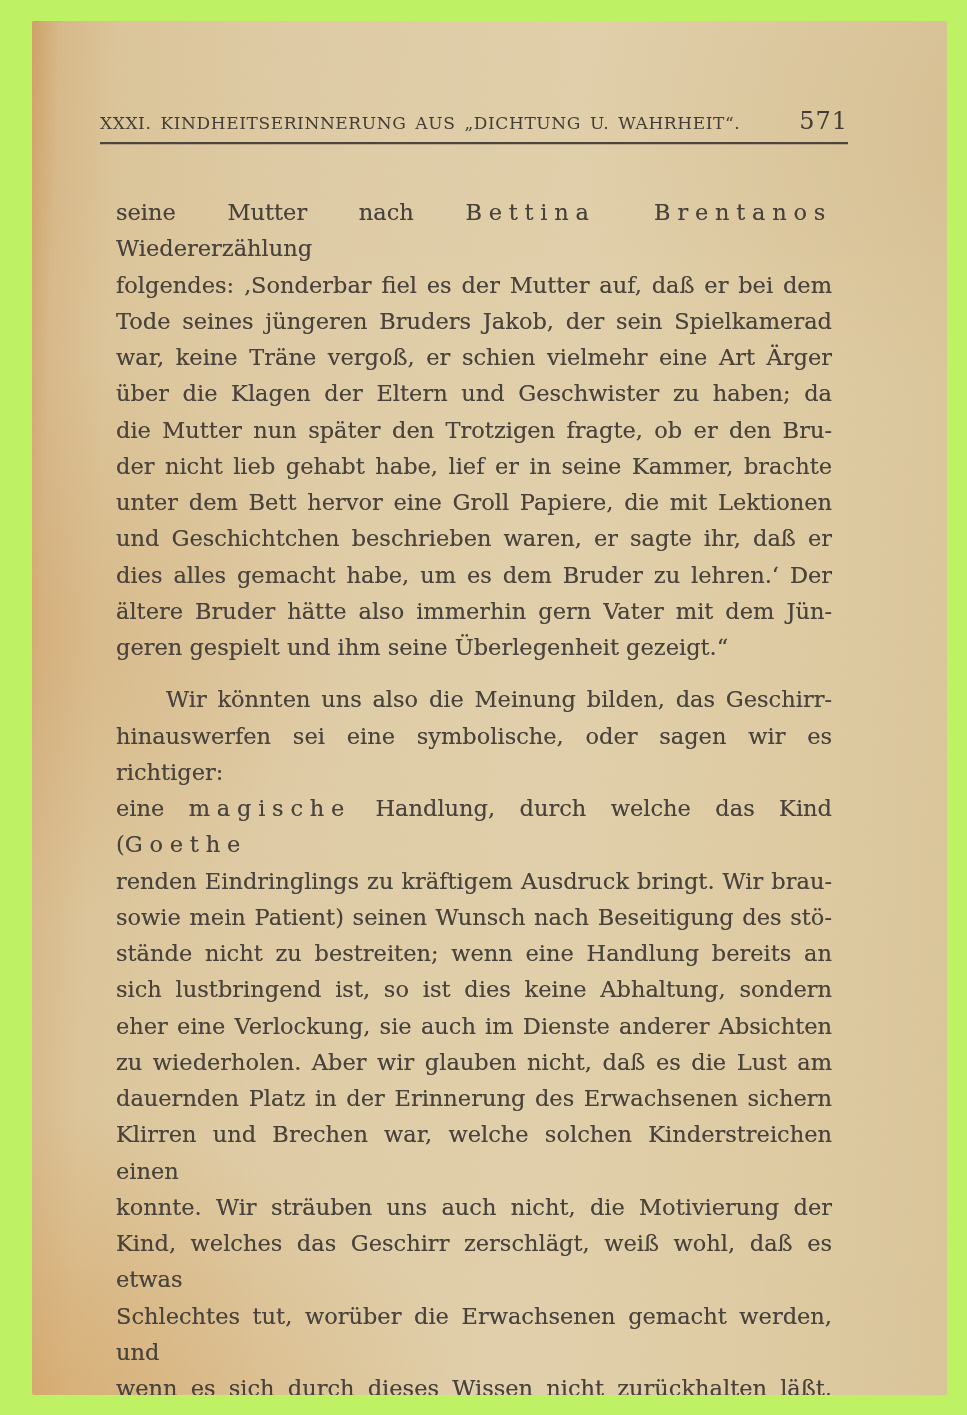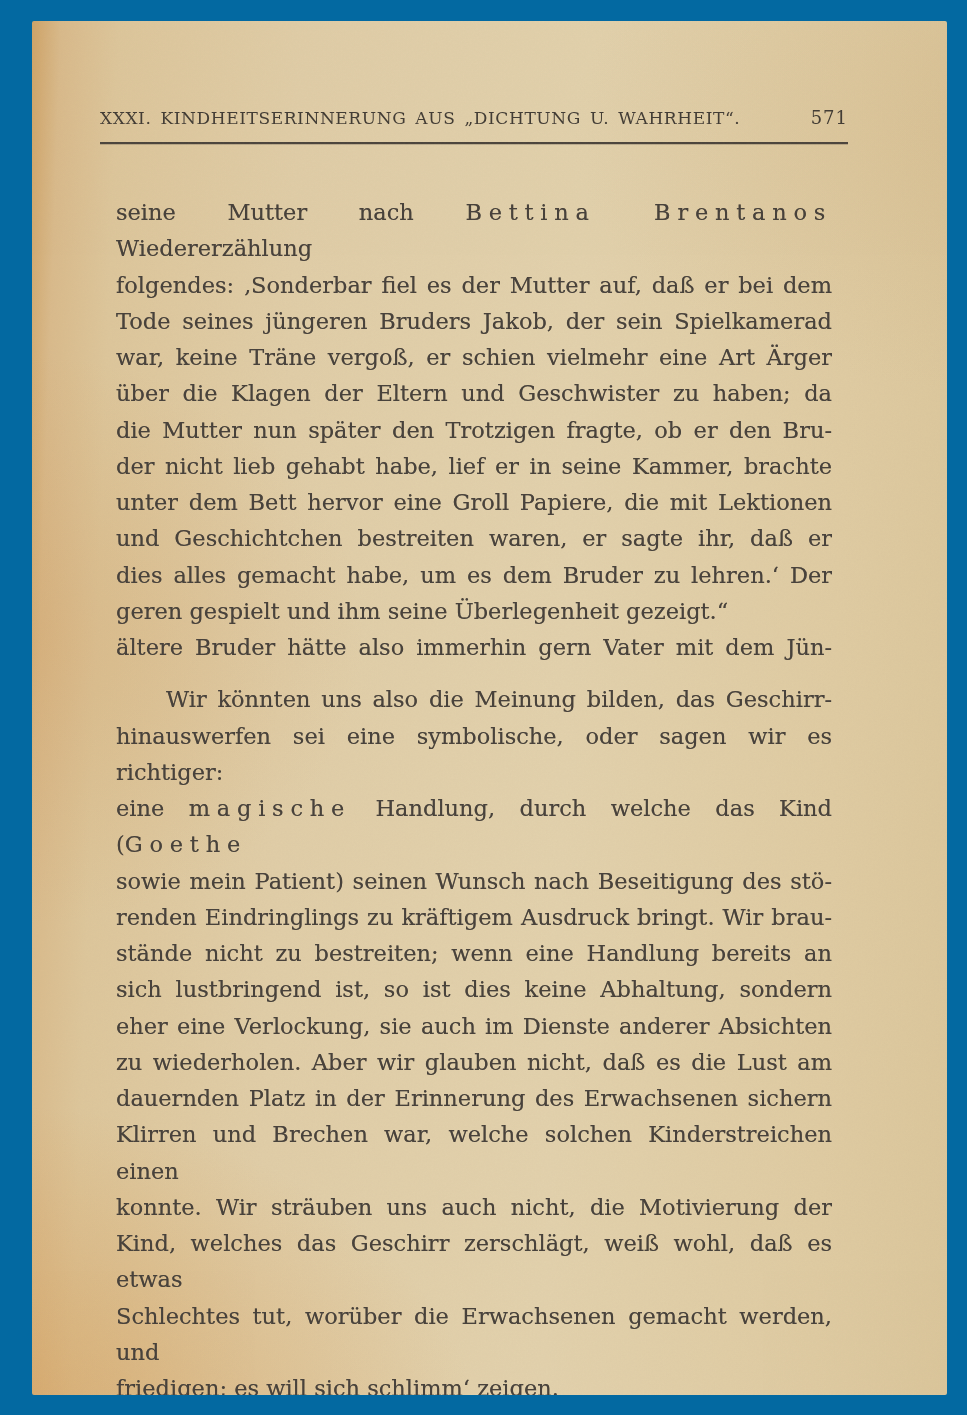--- a/index.html
+++ b/index.html
@@ -8,21 +8,21 @@
     background: #ffffff;
     width: 967px;
     height: 1415px;
     overflow: hidden;
     font-family: "DejaVu Serif", "Liberation Serif", serif;
   }
   .stage {
     position: relative;
     width: 967px;
     height: 1415px;
-    background: #0369a1;
+    background: #bef264;
     text-decoration: underline;
   }
   .page {
     position: absolute;
     left: 32px;
     top: 21px;
     width: 915px;
     height: 1374px;
     border-radius: 2px;
     background:
@@ -57,21 +57,21 @@
     align-items: baseline;
     white-space: nowrap;
   }
   .header-title {
     font-size: 17px;
     letter-spacing: 0.6px;
     word-spacing: 3px;
     color: #413b34;
   }
   .page-number {
-    font-size: 18px;
+    font-size: 24px;
     letter-spacing: 1px;
     color: #413b34;
     margin-left: 12px;
   }
   .header-rule {
     position: absolute;
     top: 121px;
     left: 0;
     right: 0;
     height: 2px;
@@ -113,40 +113,41 @@
       <div class="page-body">
           <div class="paragraph">
             <div class="line"><span>seine Mutter nach </span><span class="spaced">Bettina Brentanos</span><span> Wiedererzählung</span></div>
             <div class="line"><span>folgendes: ‚Sonderbar fiel es der Mutter auf, daß er bei dem</span></div>
             <div class="line"><span>Tode seines jüngeren Bruders Jakob, der sein Spielkamerad</span></div>
             <div class="line"><span>war, keine Träne vergoß, er schien vielmehr eine Art Ärger</span></div>
             <div class="line"><span>über die Klagen der Eltern und Geschwister zu haben; da</span></div>
             <div class="line"><span>die Mutter nun später den Trotzigen fragte, ob er den Bru-</span></div>
             <div class="line"><span>der nicht lieb gehabt habe, lief er in seine Kammer, brachte</span></div>
             <div class="line"><span>unter dem Bett hervor eine Groll Papiere, die mit Lektionen</span></div>
-            <div class="line"><span>und Geschichtchen bestreiten waren, er sagte ihr, daß er</span></div>
+            <div class="line"><span>und Geschichtchen beschrieben waren, er sagte ihr, daß er</span></div>
             <div class="line"><span>dies alles gemacht habe, um es dem Bruder zu lehren.‘ Der</span></div>
+            <div class="line"><span>ältere Bruder hätte also immerhin gern Vater mit dem Jün-</span></div>
             <div class="line last"><span>geren gespielt und ihm seine Überlegenheit gezeigt.“</span></div>
-            <div class="line"><span>ältere Bruder hätte also immerhin gern Vater mit dem Jün-</span></div>
           </div>
           <div class="paragraph">
             <div class="line indent"><span>Wir könnten uns also die Meinung bilden, das Geschirr-</span></div>
             <div class="line"><span>hinauswerfen sei eine symbolische, oder sagen wir es richtiger:</span></div>
             <div class="line"><span>eine </span><span class="spaced">magische</span><span> Handlung, durch welche das Kind (</span><span class="spaced">Goethe</span></div>
+            <div class="line"><span>renden Eindringlings zu kräftigem Ausdruck bringt. Wir brau-</span></div>
             <div class="line"><span>sowie mein Patient) seinen Wunsch nach Beseitigung des stö-</span></div>
-            <div class="line"><span>renden Eindringlings zu kräftigem Ausdruck bringt. Wir brau-</span></div>
             <div class="line"><span>stände nicht zu bestreiten; wenn eine Handlung bereits an</span></div>
             <div class="line"><span>sich lustbringend ist, so ist dies keine Abhaltung, sondern</span></div>
             <div class="line"><span>eher eine Verlockung, sie auch im Dienste anderer Absichten</span></div>
             <div class="line"><span>zu wiederholen. Aber wir glauben nicht, daß es die Lust am</span></div>
             <div class="line"><span>dauernden Platz in der Erinnerung des Erwachsenen sichern</span></div>
             <div class="line"><span>Klirren und Brechen war, welche solchen Kinderstreichen einen</span></div>
             <div class="line"><span>konnte. Wir sträuben uns auch nicht, die Motivierung der</span></div>
             <div class="line"><span>Kind, welches das Geschirr zerschlägt, weiß wohl, daß es etwas</span></div>
             <div class="line"><span>Schlechtes tut, worüber die Erwachsenen gemacht werden, und</span></div>
+            <div class="line"><span>wenn es sich durch dieses Wissen nicht zurückhalten läßt,</span></div>
             <div class="line last"><span>friedigen; es will sich schlimm‘ zeigen.</span></div>
           </div>
         </div>
     </div>
 
     <svg class="grain" xmlns="http://www.w3.org/2000/svg" width="915" height="1374">
       <filter id="paperNoise">
         <feTurbulence type="fractalNoise" baseFrequency="0.55" numOctaves="2" seed="7" result="n"></feTurbulence>
         <feColorMatrix in="n" type="matrix" values="0 0 0 0 0.42
                   0 0 0 0 0.34

